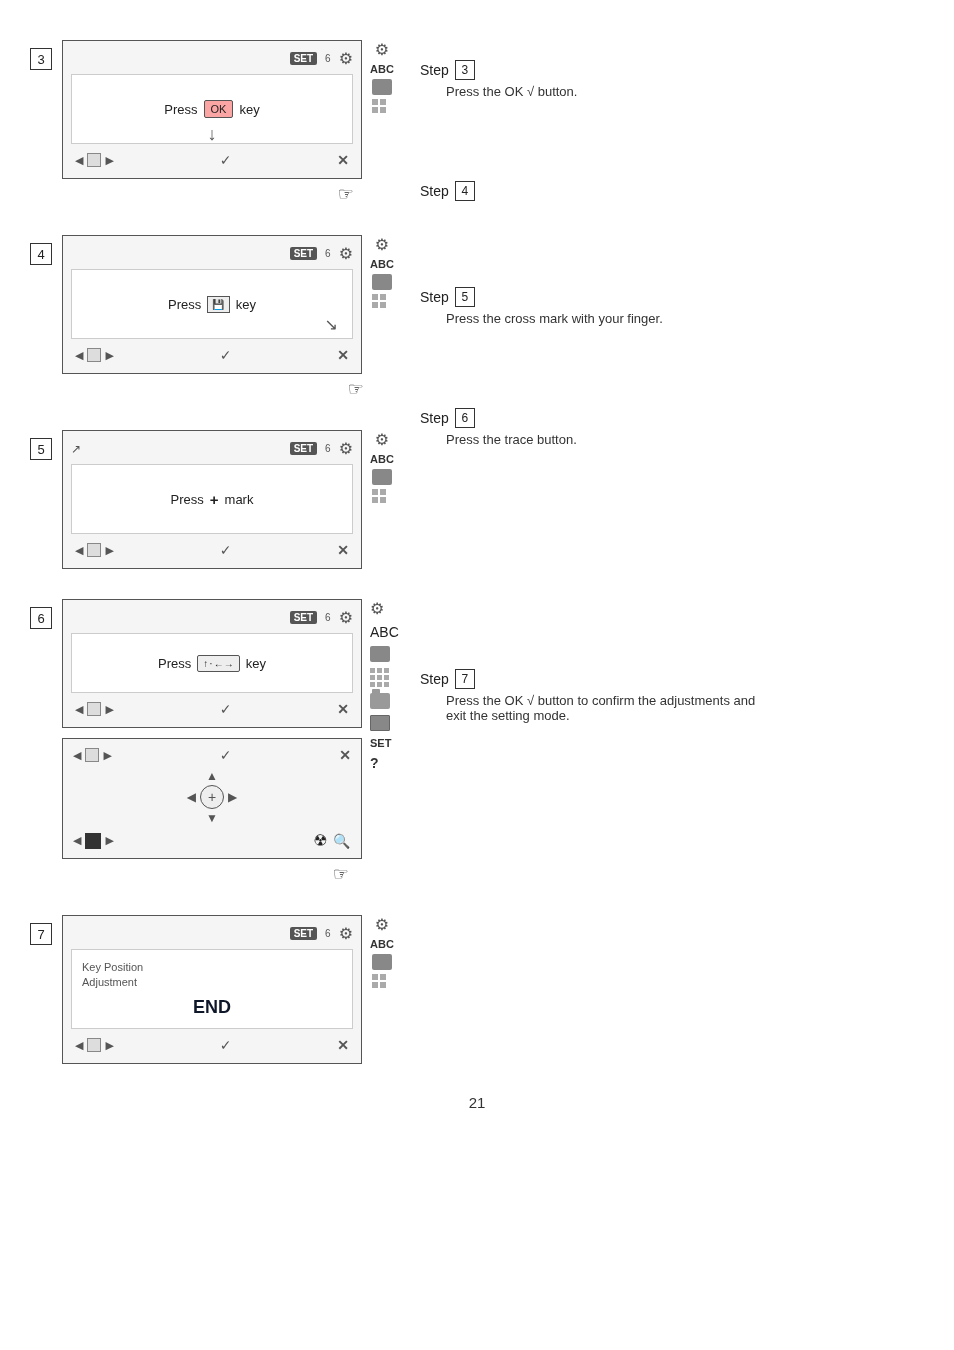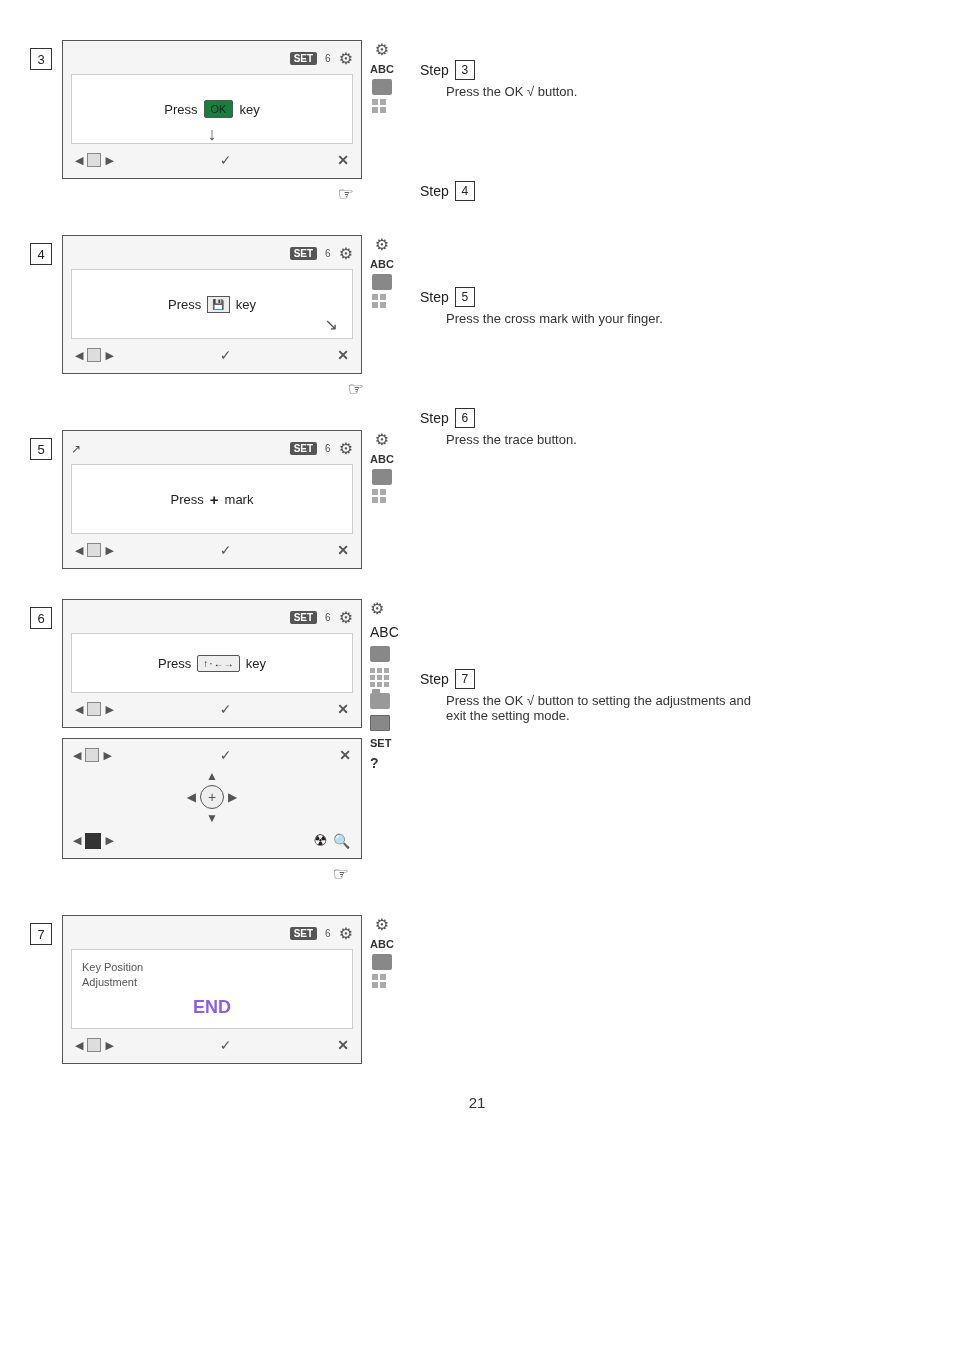--- a/index.html
+++ b/index.html
@@ -104,21 +104,21 @@
     .screen-body-inner {
       display: flex;
       align-items: center;
       gap: 6px;
     }
 
     .key-box {
       border: 1.5px solid #555;
       padding: 2px 6px;
       font-size: 11px;
-      background: #15803d;
+      background: #fca5a5;
       border-radius: 2px;
       white-space: nowrap;
     }
 
     .screen-bottom-bar {
       display: flex;
       justify-content: space-between;
       align-items: center;
       margin-top: 6px;
       padding: 2px 4px;
@@ -296,21 +296,21 @@
     .key-position-label {
       font-size: 11px;
       color: #555;
       align-self: flex-start;
       line-height: 1.3;
     }
 
     .end-text {
       font-size: 18px;
       font-weight: bold;
-      color: #8b5cf6;
+      color: #0f172a;
       margin-top: 8px;
     }
 
     
     .arrow-down {
       font-size: 18px;
       color: #555;
       position: absolute;
       bottom: -2px;
       left: 50%;
@@ -659,21 +659,21 @@
       </div>
       <div class="step-desc-text">Press the trace button.</div>
     </div>
 
     <div class="step-desc" style="padding-top:180px;">
       <div class="step-desc-header">
         <span>Step</span>
         <span class="step-desc-number-box">7</span>
       </div>
       <div class="step-desc-text">
-        <span>Press the OK √ button to setting the adjustments and</span><br>
+        <span>Press the OK √ button to confirm the adjustments and</span><br>
         <span>exit the setting mode.</span>
       </div>
     </div>
 
   </div>
 
 </div>
 
 <div class="page-number">21</div>
 

